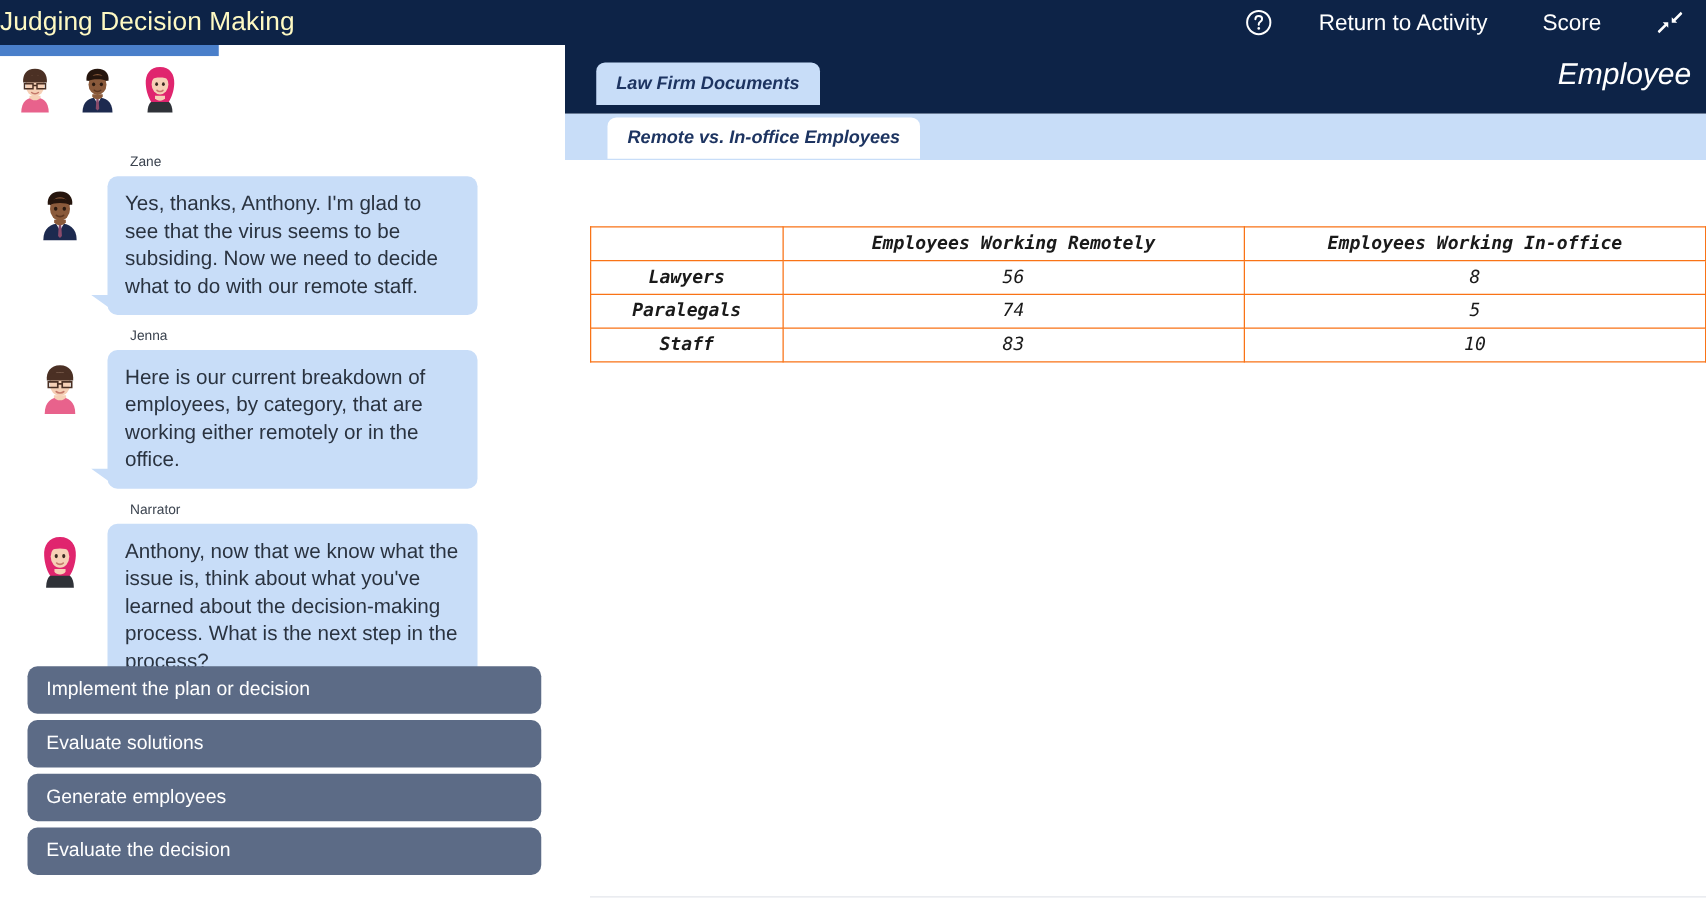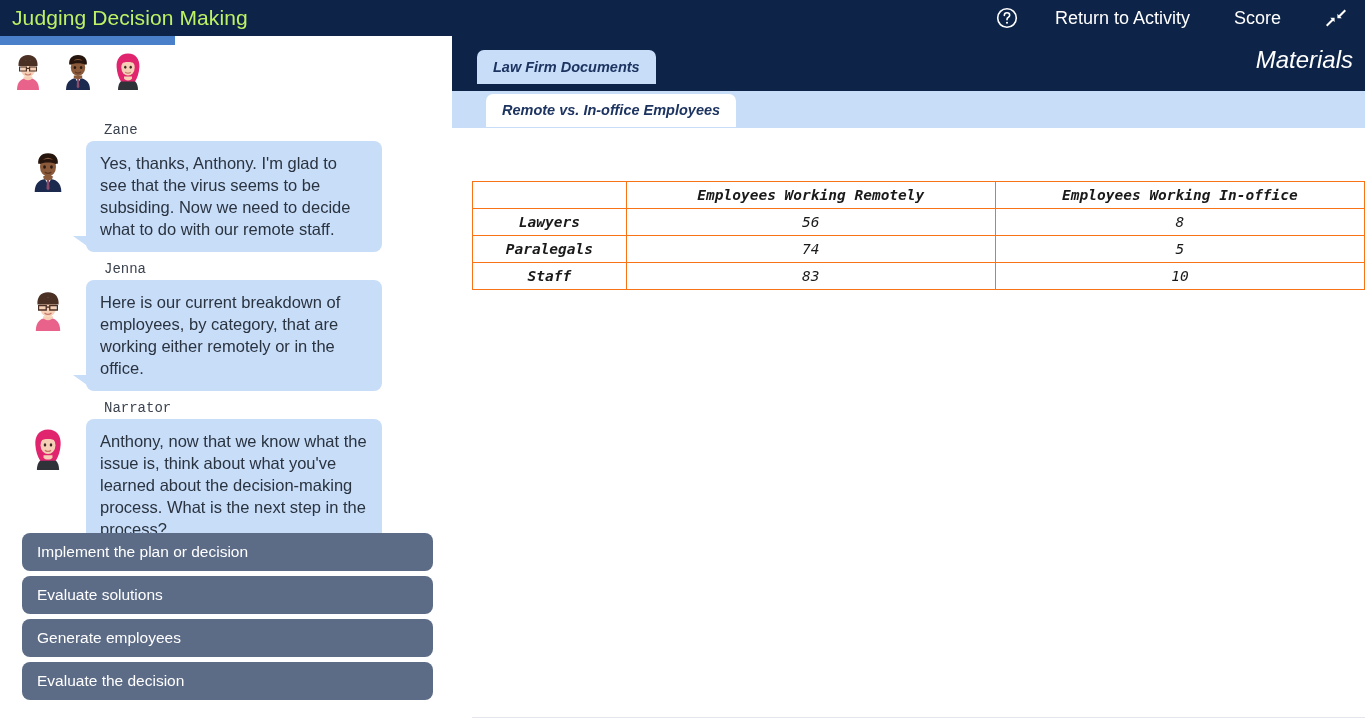--- a/index.html
+++ b/index.html
@@ -11,21 +11,21 @@
   }
   #app { position: relative; width: 1365px; height: 728px; background:#fff; }
 
   
   .topbar {
     position: absolute; left:0; top:0; width:1365px; height:36px;
     background:#0d2347; color:#fff;
     display:flex; align-items:center;
   }
   .app-title {
-    font-size: 21px; color:#bef264; padding-left:12px; letter-spacing:.1px;
+    font-size: 21px; color:#fef9c3; padding-left:0; letter-spacing:.1px;
     white-space:nowrap;
   }
   .topbar-right {
     margin-left:auto; display:flex; align-items:center; height:36px;
   }
   .topbar-right > * { margin-right: 0; }
   .help-icon {
     width:36px; height:36px; display:flex; align-items:center; justify-content:center;
     margin-right:30px;
   }
@@ -56,23 +56,22 @@
   }
   .avatar-row {
     position:absolute; left:10px; top:6px; display:flex; gap:14px;
   }
   .avatar-row .av { width:36px; height:40px; }
 
   .chat { position:absolute; left:0; top:78px; width:452px; }
 
   .msg { position:relative; margin-bottom:10px; }
   .msg-name {
-    font-size:14px; color:#3b434f; margin-left:104px; margin-bottom:3px;
+    font-size:11px; color:#3b434f; margin-left:104px; margin-bottom:3px;
     line-height:15px;
-    font-family:Liberation Mono, monospace;
   }
   .msg-body { position:relative; display:flex; align-items:flex-start;padding-left:12px; }
   .msg-avatar {
     width:40px; height:56px; margin-left:16px; flex:0 0 40px;
     display:flex; align-items:flex-end;
   }
   .bubble {
     position:relative; margin-left:18px; background:#c8ddf8;
     border-radius:8px; padding:11px 14px 12px 14px;
     color:#2a3340; font-size:16.5px; line-height:22px;
@@ -309,21 +308,21 @@
       <div class="choice">Generate employees</div>
       <div class="choice">Evaluate the decision</div>
     </div>
 
   </div>
 
   <div class="right-panel">
 
     <div class="mat-bar">
       <div class="tab-primary">Law Firm Documents</div>
-      <div class="mat-label">Materials</div>
+      <div class="mat-label">Employee</div>
     </div>
 
     <div class="subtab-band">
       <div class="tab-secondary">Remote vs. In-office Employees</div>
     </div>
 
     <div class="doc-area">
 
       <table class="data-table">
         <thead>

